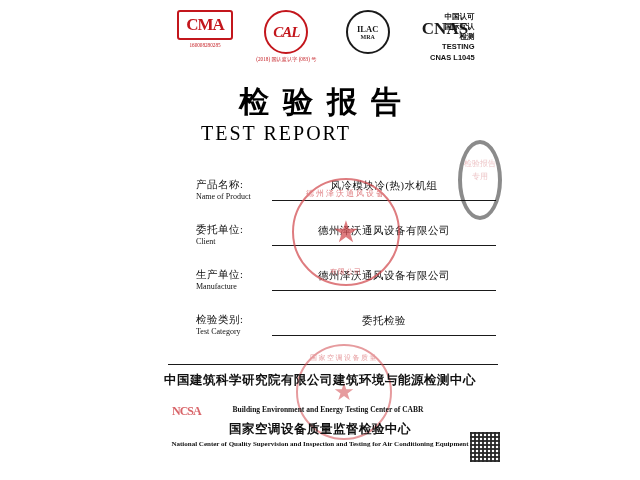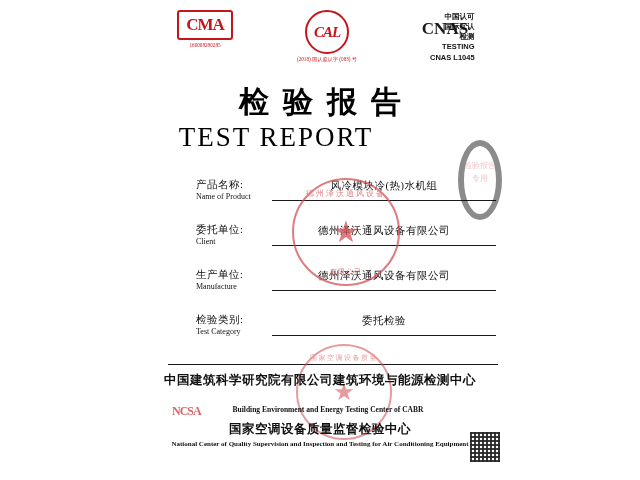--- a/index.html
+++ b/index.html
@@ -122,21 +122,21 @@
     text-indent: 14px;
     color: #000;
   }
   .title-en {
     position: absolute;
     top: 122px;
     left: 0;
     width: 552px;
     text-align: center;
     font-family: "Liberation Serif", serif;
-    font-size: 27px;
+    font-size: 20px;
     letter-spacing: 2px;
     color: #000;
   }
   .report-no {
     position: absolute;
     top: 150px;
     left: 0;
     width: 640px;
     text-align: center;
     font-family: "Liberation Serif", serif;
@@ -296,21 +296,21 @@
     transform: translate(-50%, -50%);
     font-size: 24px;
     line-height: 1;
   }
   .seal-edge {
     position: absolute;
     right: 138px;
     top: 140px;
     width: 44px;
     height: 80px;
-    border: 6px solid #000000;
+    border: 4px solid #000000;
     border-radius: 50%;
     opacity: 0.45;
     overflow: hidden;
     color: #d77c81;
     font-size: 8px;
     font-family: "Liberation Serif", serif;
     text-align: center;
     line-height: 1.6;
     padding-top: 14px;
     box-sizing: border-box;
@@ -350,20 +350,26 @@
     <div class="cert cert-ma">
       <div class="mark">CMA</div>
       <div class="sub">160008280285</div>
     </div>
 
     <div class="cert cert-cal">
       <div class="mark">CAL</div>
       <div class="sub">(2018) 国认监认字 (083) 号</div>
     </div>
 
+    <div class="cert cert-ilac">
+      <div class="mark">
+        <span class="ilac-top">ILAC</span>
+        <span class="ilac-bot">MRA</span>
+      </div>
+    </div>
 
     <div class="cert cert-cnas">
       <div class="mark">CNAS</div>
     </div>
 
   </div>
 
   <div class="cnas-text">
     <div class="cn">中国认可</div>
     <div class="cn">国际互认</div>

